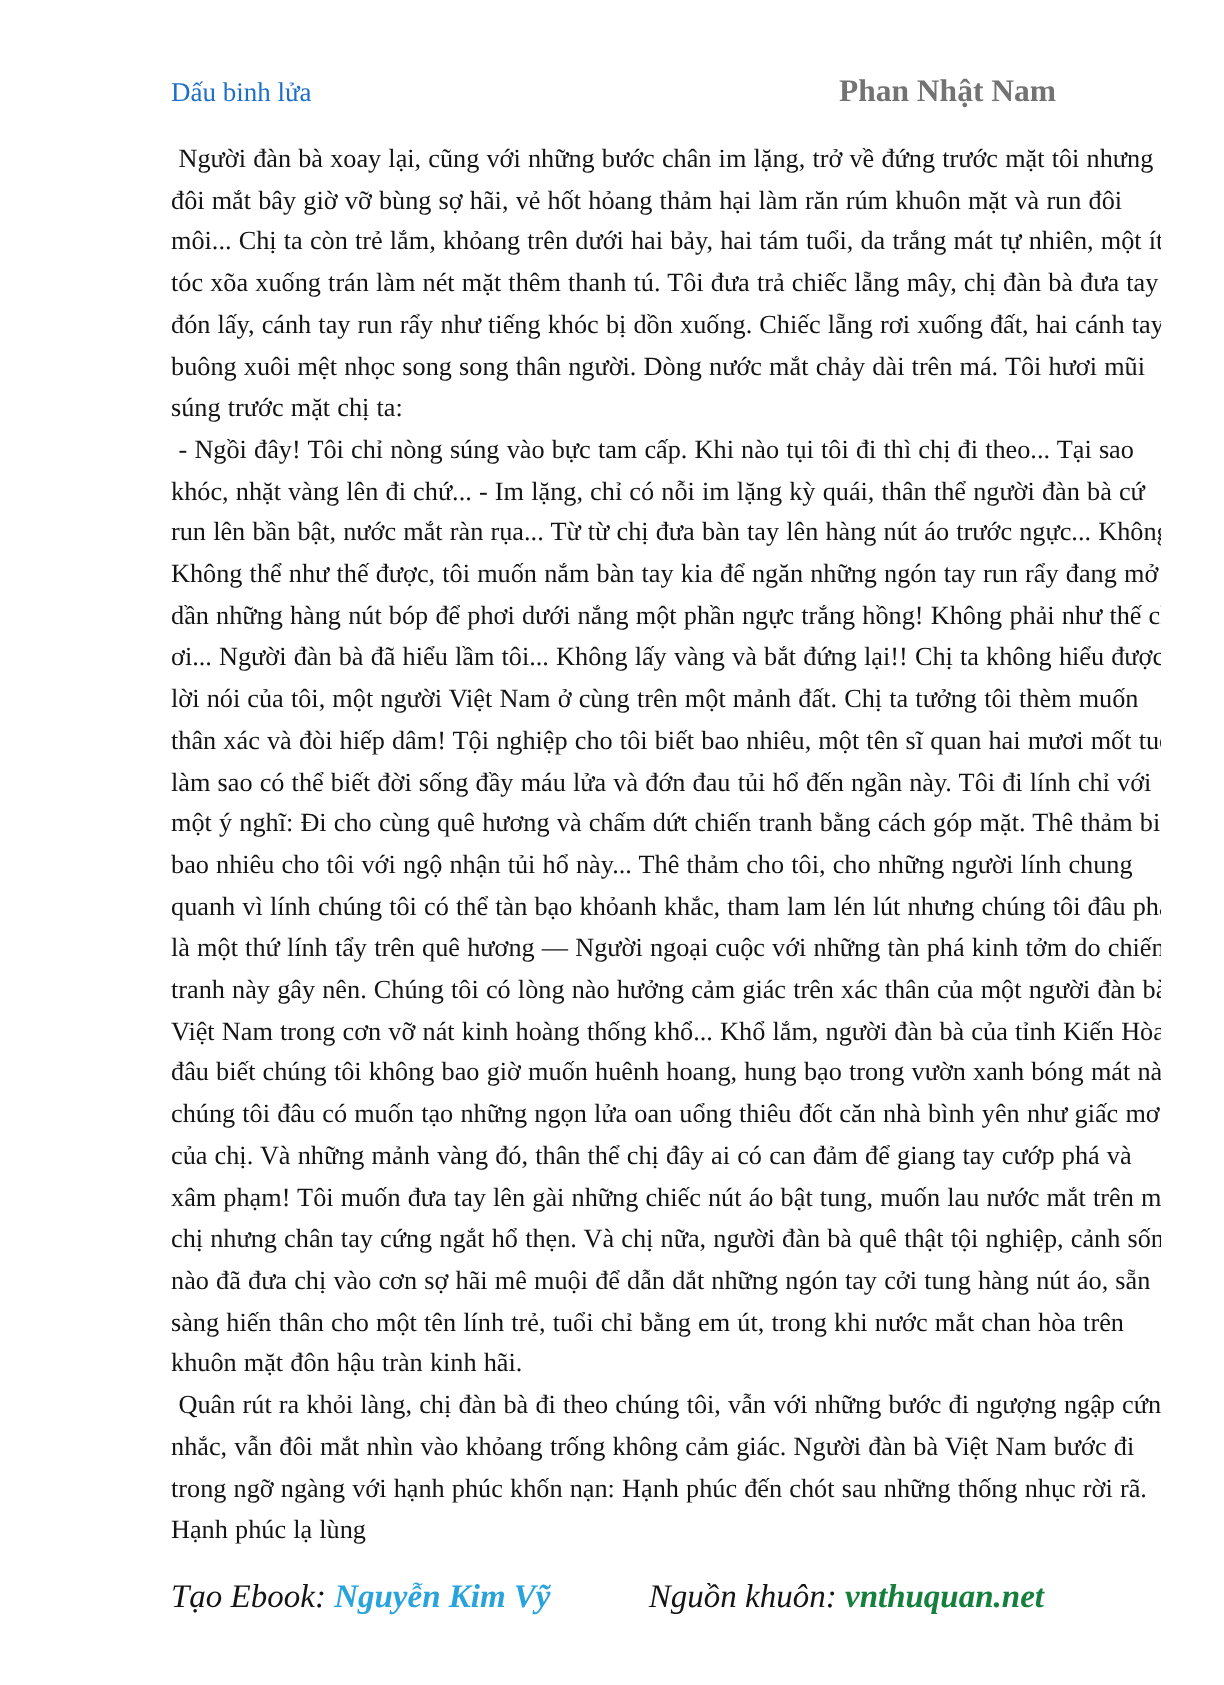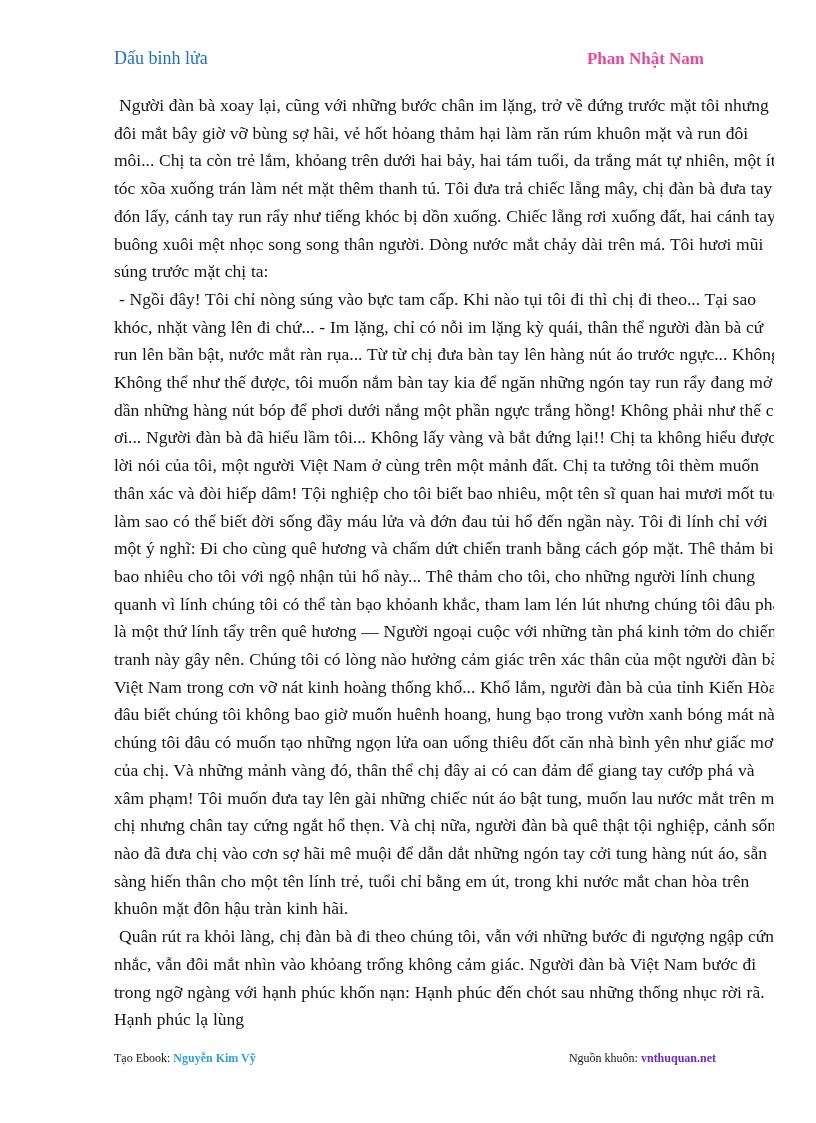--- a/index.html
+++ b/index.html
@@ -24,22 +24,22 @@
     right: 70px;
     display: flex;
     justify-content: space-between;
     align-items: baseline;
   }
   .book {
     color: #1e6fc8;
     font-size: 18px;
   }
   .author {
-    color: #ec4899;
-    font-size: 17px;
+    color: #737373;
+    font-size: 21px;
     font-weight: bold;
   }
   .body-text {
     position: absolute;
     top: 92px;
     left: 72px;
     width: 674px;
   }
   .body-text p {
     margin: 0;
@@ -48,35 +48,36 @@
     text-align: left;
     word-spacing: 0.4px;
   }
   .body-text p.ind {
     text-indent: 5px;
   }
   .ftr {
     position: absolute;
     top: 1051px;
     left: 72px;
-    right: 58px;
+    right: 78px;
     display: flex;
     justify-content: space-between;
     align-items: baseline;
-    font-size: 12px;
+    font-style: italic;
+    font-size: 22px;
   }
   .creator {
     color: #29a3dc;
     font-weight: bold;
     text-decoration: none;
     cursor: pointer;
   }
   .site {
     font-weight: bold;
-    color: #6d28d9;
+    color: #15803d;
   }
 </style>
 </head>
 <body>
 
 <div class="page">
 
   <header class="hdr">
     <span class="book">Dấu binh lửa</span>
     <span class="author">Phan Nhật Nam</span>

